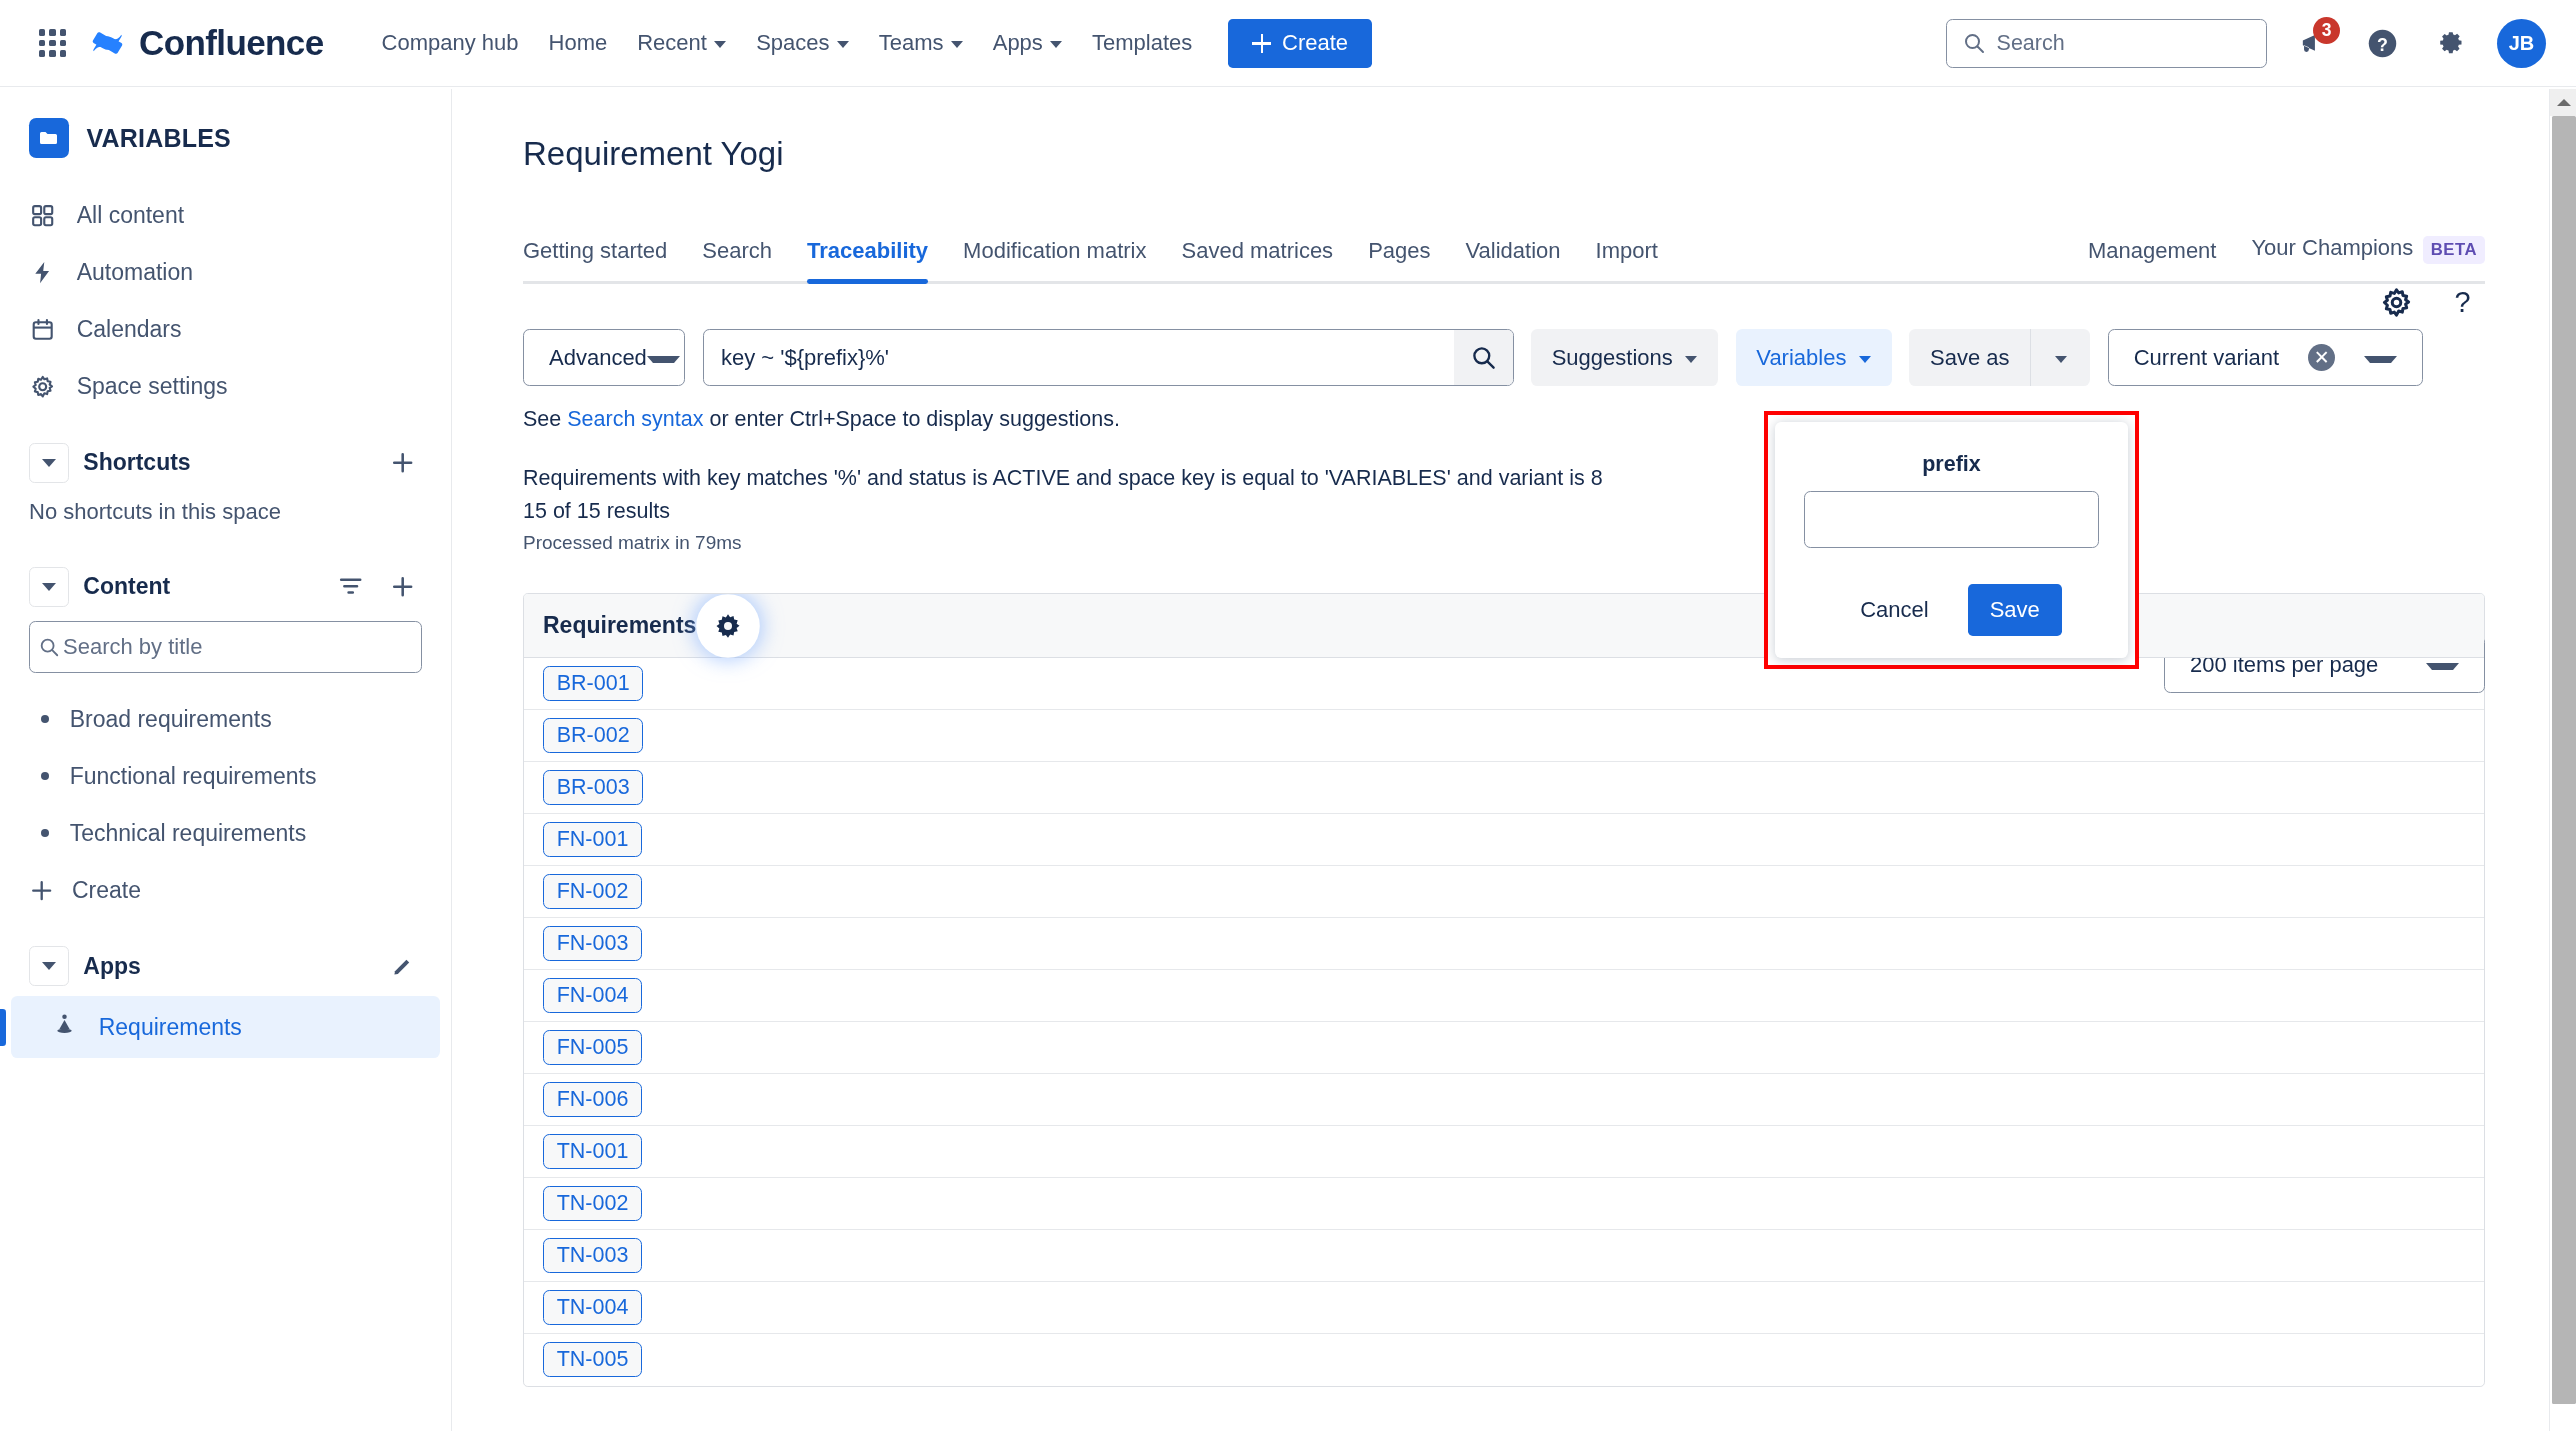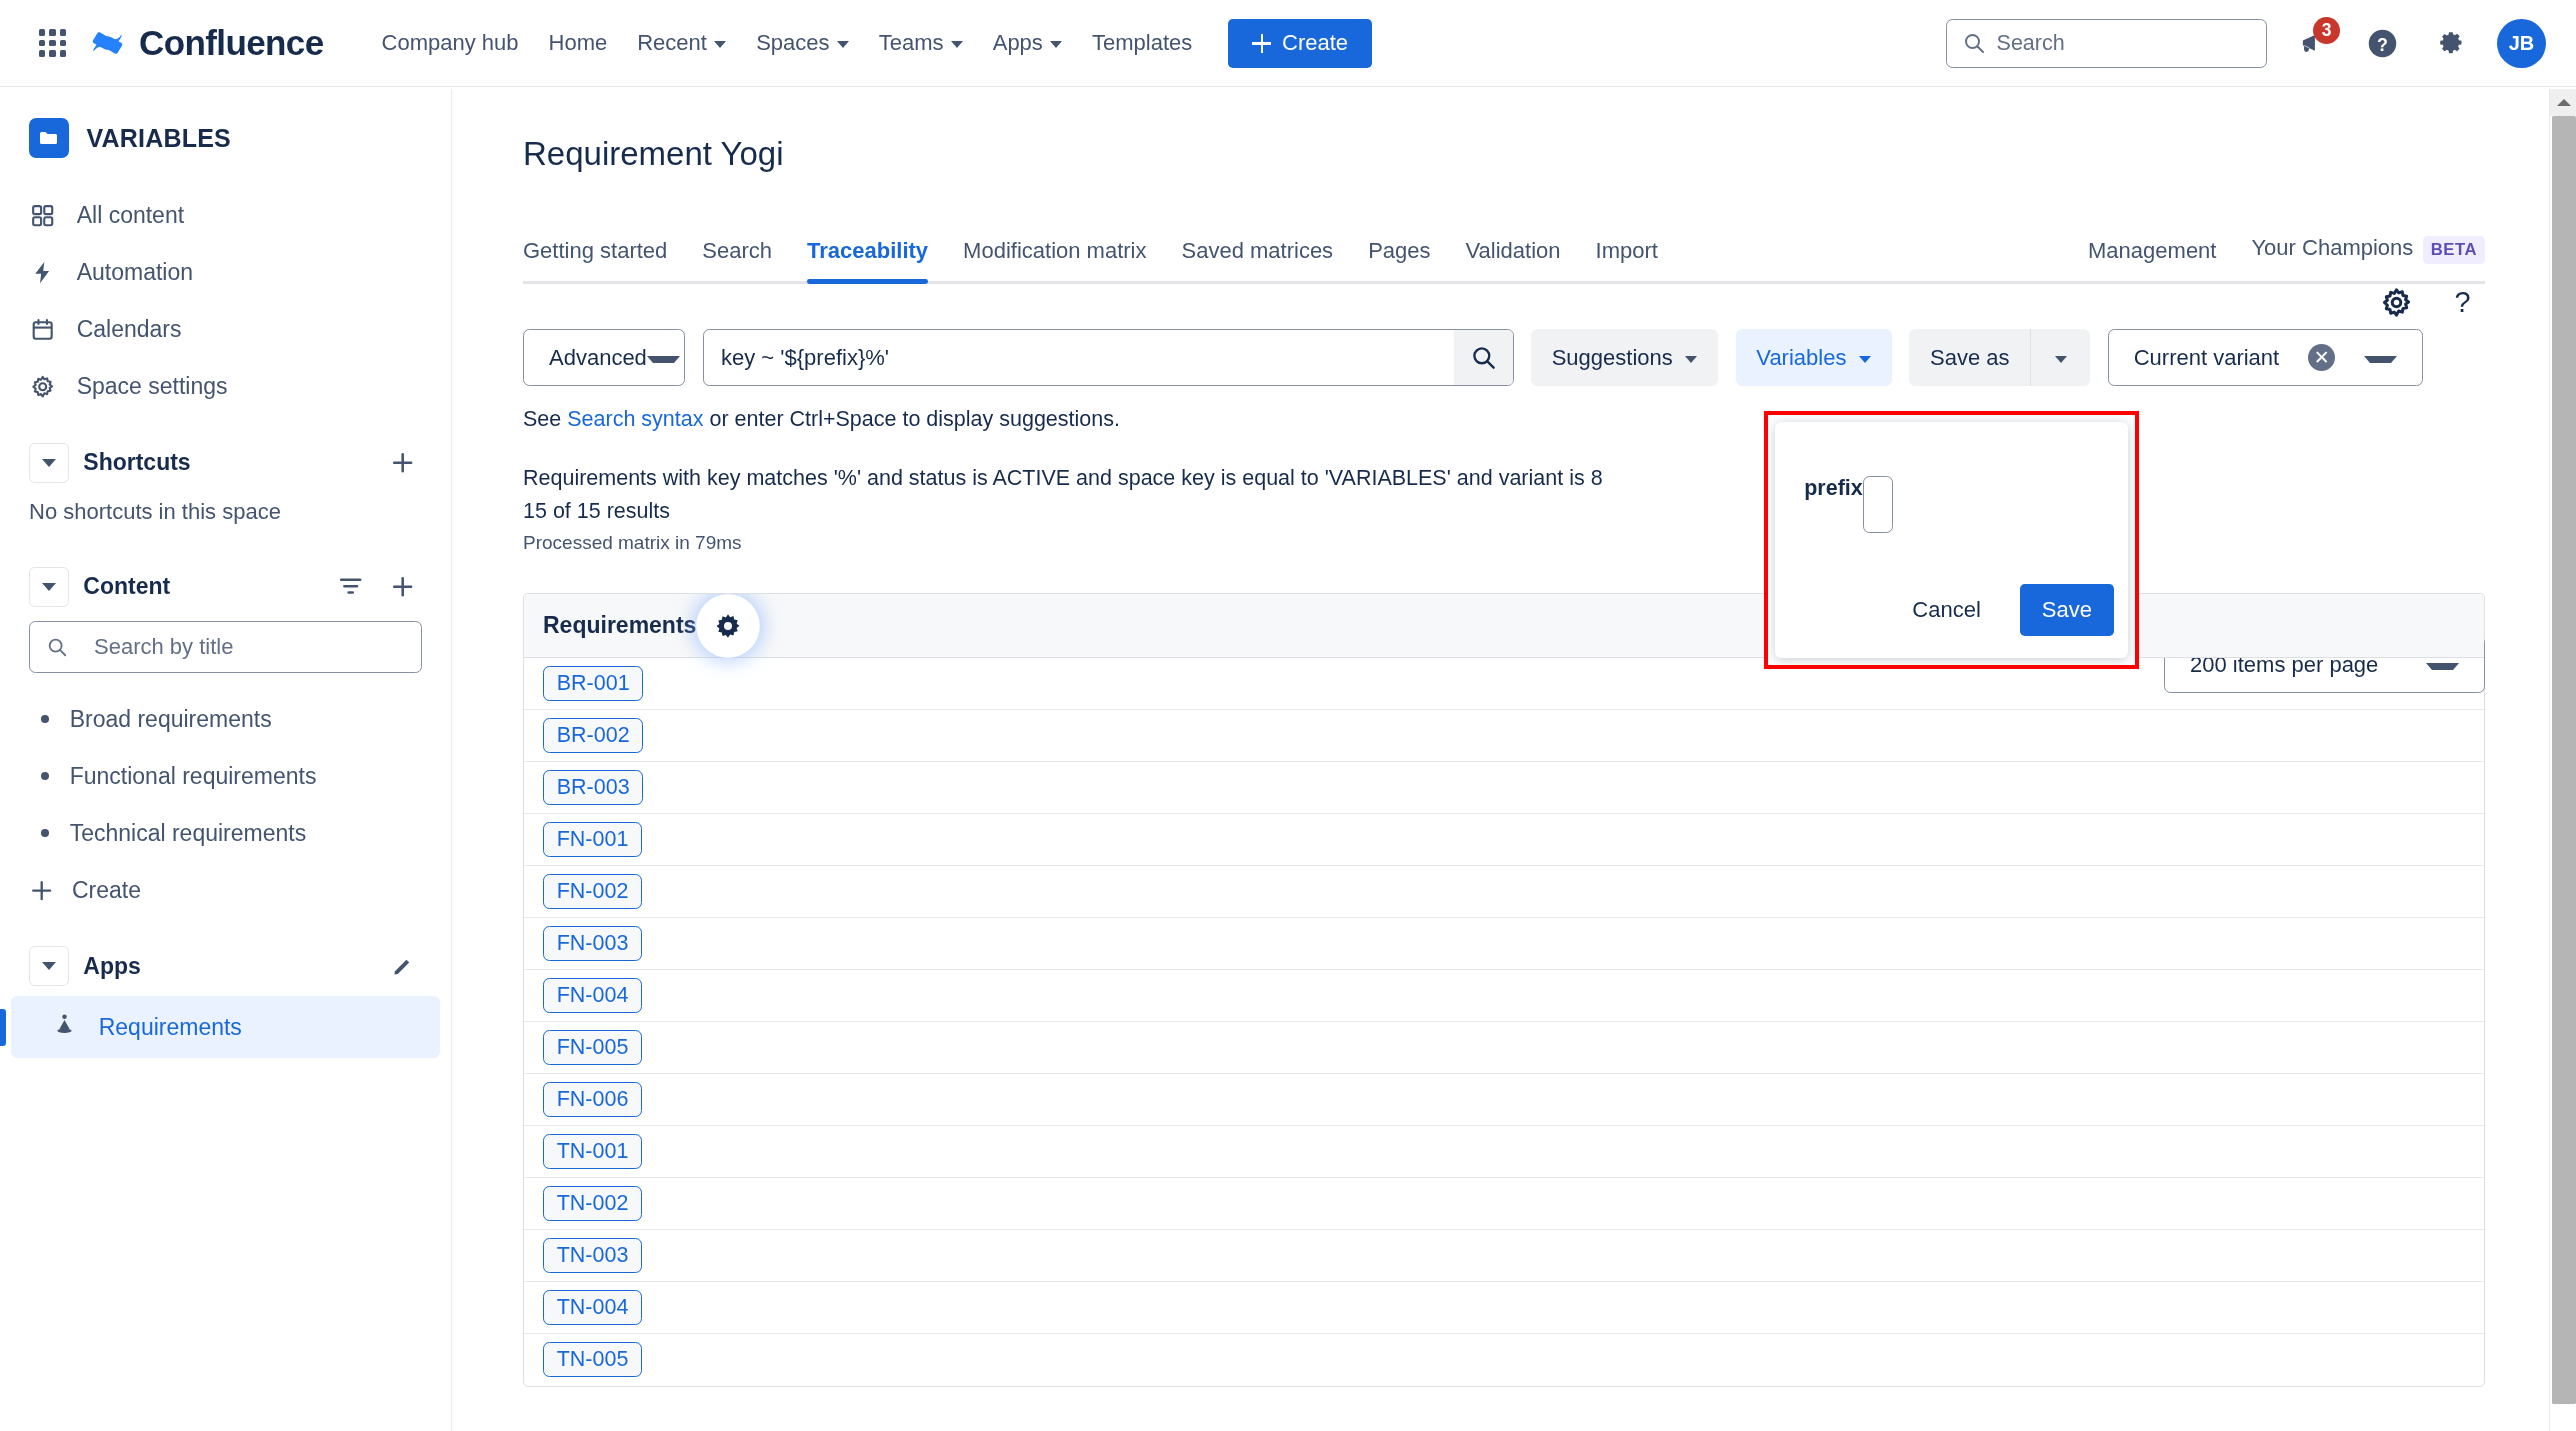--- a/index.html
+++ b/index.html
@@ -139,21 +139,21 @@
     width: 0; height: 0; border-left: 7.2px solid transparent;
     border-right: 7.2px solid transparent; border-top: 8px solid #44546F;
   }
   .section-title { font-size: 23px; font-weight: 700; color: #172B4D; }
   .section-actions { margin-left: auto; display: flex; align-items: center; gap: 14.3px; }
   .tiny-btn { width: 38px; height: 38px; display:flex; align-items:center; justify-content:center; cursor:pointer; border-radius: 4.8px;}
   .empty-note { font-size: 22px; color: #44546F; padding: 6.4px 29px 14.3px 29px; }
   .side-search {
     margin: 4.8px 29px 17.5px 29px; height: 52px;
     border: 1.6px solid #8590A2; border-radius: 6.4px;
-    display: flex; align-items: center; gap: 26px; padding: 0 16px;
+    display: flex; align-items: center; gap: 3px; padding: 0 8px;
     cursor: text;
   }
   .side-search .ph { font-size: 22px; color: #626F86; }
   .tree-item {
     display: flex; align-items: center; gap: 20.7px;
     height: 57px; padding: 0 29px 0 41px; cursor: pointer;
     font-size: 23px; color: #44546F;
   }
   .bullet { width: 8px; height: 8px; border-radius: 50%; background: #44546F; flex: 0 0 8px; }
   .create-row {
@@ -320,22 +320,22 @@
     width: 375px; height: 258px;
     border: 4px solid #FF0000;
     background: #fff;
     z-index: 60;
   }
   .var-popup-inner {
     position: absolute; left: 7.2px; top: 7.2px; right: 7.2px; bottom: 7.2px;
     background: #fff;
     border-radius: 6.4px;
     box-shadow: 0 1.6px 11px rgba(9,30,66,0.22);
-    padding: 54px 29px 22px 29px;
-    display: flex; flex-direction: row;
+    padding: 30px 29px 22px 29px;
+    display: flex; flex-direction: column; align-items: center;
   }
   .var-label { font-size: 21.5px; font-weight: 700; color: #172B4D; margin-bottom: 14.3px; }
   .var-input {
     height: 57px; border: 1.6px solid #8590A2; border-radius: 6.4px;
     background: #fff; outline: none; width: 100%;
     font-family: "Liberation Sans", sans-serif; font-size: 22px;
     padding: 0 14.3px; color: #172B4D;
   }
   .var-actions {
     margin-top: auto; display: flex; align-items: center;

